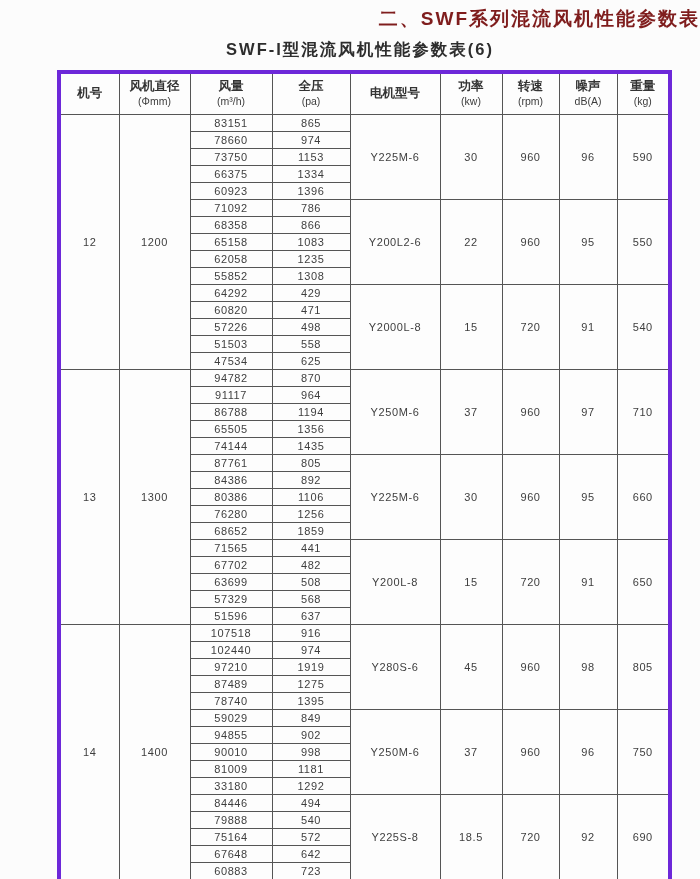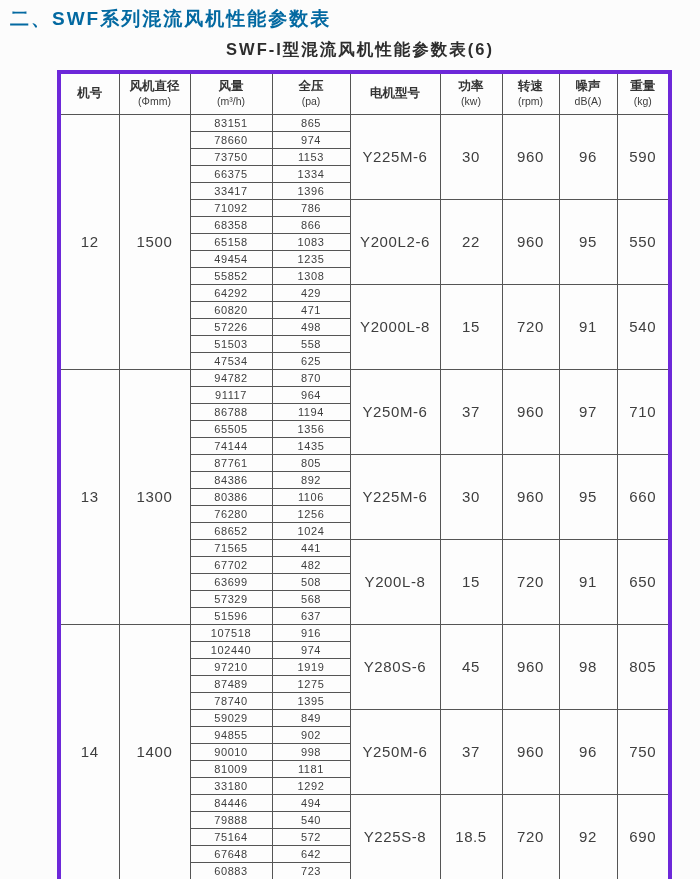--- a/index.html
+++ b/index.html
@@ -8,23 +8,24 @@
     background: #fcfcfc;
     font-family: "Liberation Sans", "DejaVu Sans", sans-serif;
     color: #3a3a3a;
     overflow: hidden;
   }
   .page { width: 700px; height: 879px; position: relative; }
   .main-title {
     font-size: 19px;
     font-weight: 700;
     letter-spacing: 2px;
-    color: #0369a1;
+    color: #7f1d1d;
     margin: 7px 0 7px 10px;
     line-height: 23px;
+    text-align: right;
   }
   .table-title {
     font-size: 16.5px;
     font-weight: 700;
     letter-spacing: 2px;
     color: #2d2d2d;
     text-align: center;
     margin-top: 9px;
     line-height: 21px;
     padding-left: 20px;
@@ -57,21 +58,21 @@
     letter-spacing: 0;
     color: #3c3c3c;
   }
   .spec-table tbody td {
     height: 16.7px;
     font-size: 11px;
     line-height: 16px;
     letter-spacing: 0.6px;
     color: #3e3e3e;
   }
-  .spec-table tbody td.merged { font-size: 15px; }
+  .spec-table tbody td.merged { font-size: 11px; }
   .spec-table tbody tr.group-start td { border-top: 1.5px solid #333; text-align: center; }
 </style>
 </head>
 <body>
 
 <div class="page">
   <div class="main-title">二、SWF系列混流风机性能参数表</div>
   <div class="table-title">SWF-I型混流风机性能参数表(6)</div>
   <table class="spec-table">
     <colgroup>
@@ -119,21 +120,21 @@
           </th>
           <th>
             <div>重量</div>
             <div class="unit">(kg)</div>
           </th>
         </tr>
     </thead>
     <tbody>
         <tr class="group-start">
           <td rowspan="15" class="merged">12</td>
-          <td rowspan="15" class="merged">1500</td>
+          <td rowspan="15" class="merged">1200</td>
           <td class="num">83151</td>
           <td class="num">865</td>
           <td rowspan="5" class="merged">Y225M-6</td>
           <td rowspan="5" class="merged">30</td>
           <td rowspan="5" class="merged">960</td>
           <td rowspan="5" class="merged">96</td>
           <td rowspan="5" class="merged">590</td>
         </tr>
         <tr>
           <td class="num">78660</td>
@@ -141,42 +142,42 @@
         </tr>
         <tr>
           <td class="num">73750</td>
           <td class="num">1153</td>
         </tr>
         <tr>
           <td class="num">66375</td>
           <td class="num">1334</td>
         </tr>
         <tr>
-          <td class="num">33417</td>
+          <td class="num">60923</td>
           <td class="num">1396</td>
         </tr>
         <tr>
           <td class="num">71092</td>
           <td class="num">786</td>
           <td rowspan="5" class="merged">Y200L2-6</td>
           <td rowspan="5" class="merged">22</td>
           <td rowspan="5" class="merged">960</td>
           <td rowspan="5" class="merged">95</td>
           <td rowspan="5" class="merged">550</td>
         </tr>
         <tr>
           <td class="num">68358</td>
           <td class="num">866</td>
         </tr>
         <tr>
           <td class="num">65158</td>
           <td class="num">1083</td>
         </tr>
         <tr>
-          <td class="num">49454</td>
+          <td class="num">62058</td>
           <td class="num">1235</td>
         </tr>
         <tr>
           <td class="num">55852</td>
           <td class="num">1308</td>
         </tr>
         <tr>
           <td class="num">64292</td>
           <td class="num">429</td>
           <td rowspan="5" class="merged">Y2000L-8</td>
@@ -244,21 +245,21 @@
         <tr>
           <td class="num">80386</td>
           <td class="num">1106</td>
         </tr>
         <tr>
           <td class="num">76280</td>
           <td class="num">1256</td>
         </tr>
         <tr>
           <td class="num">68652</td>
-          <td class="num">1024</td>
+          <td class="num">1859</td>
         </tr>
         <tr>
           <td class="num">71565</td>
           <td class="num">441</td>
           <td rowspan="5" class="merged">Y200L-8</td>
           <td rowspan="5" class="merged">15</td>
           <td rowspan="5" class="merged">720</td>
           <td rowspan="5" class="merged">91</td>
           <td rowspan="5" class="merged">650</td>
         </tr>

